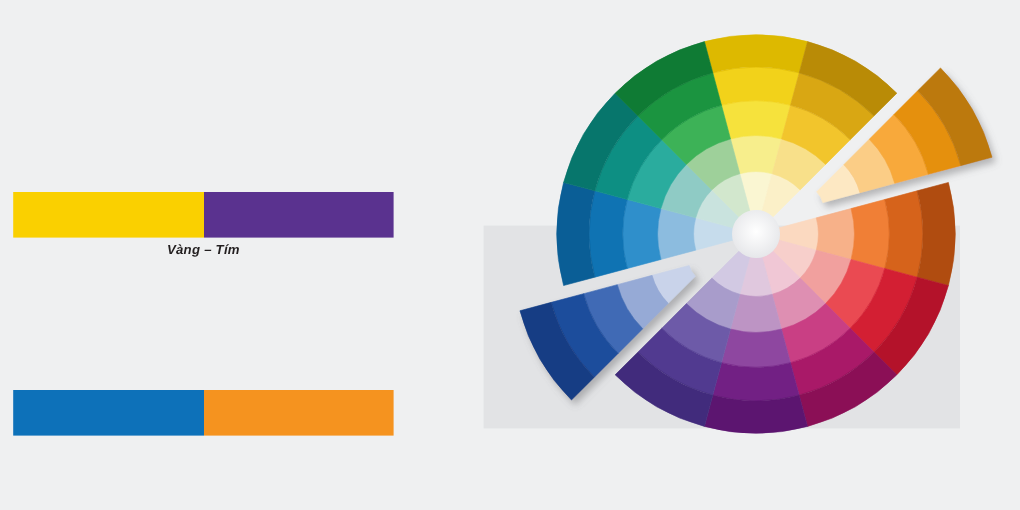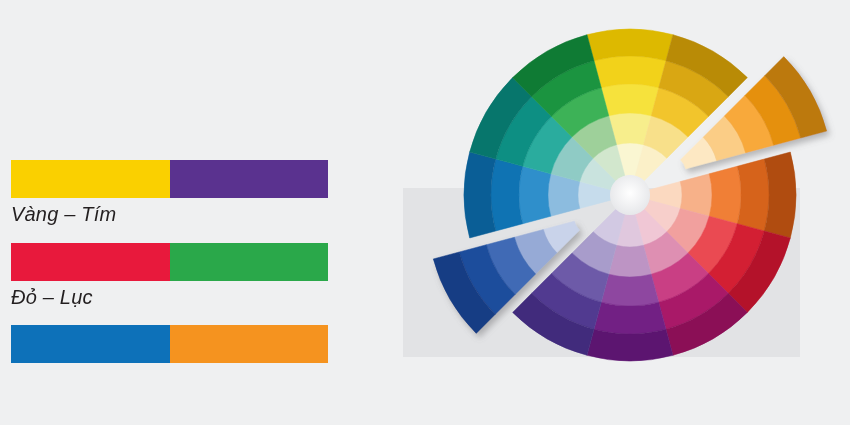--- a/index.html
+++ b/index.html
@@ -35,28 +35,29 @@
     display: flex;
     width: 100%;
     height: 38px;
   }
   .pair-half {
     height: 100%;
   }
   .pair-half.left  { width: 50%; }
   .pair-half.right { width: 50%; }
   .pair-label {
-    text-align: left;
+    text-align: center;
     font-family: "Liberation Sans", sans-serif;
     font-style: italic;
-    font-size: 20px;
+    font-size: 11px;
     color: #231f20;
     letter-spacing: .2px;
     margin-top: 5px;
     white-space: nowrap;
+    font-weight: bold;
   }
 
   
   #wheel-panel {
     position: absolute;
     left: 380px;
     top: 0;
     width: 470px;
     height: 425px;
   }
@@ -79,27 +80,20 @@
 
 <div id="stage">
 
   <div id="pairs">
       <div class="pair-group" style="top: 160px;">
         <div class="pair-bar">
           <div class="pair-half left" style="background: rgb(250, 208, 0);"></div>
           <div class="pair-half right" style="background: rgb(90, 50, 143);"></div>
         </div>
         <div class="pair-label">Vàng – Tím</div>
-      </div>
-      <div class="pair-group" style="top: 243px;">
-        <div class="pair-bar">
-          <div class="pair-half left" style="background: rgb(232, 25, 60);"></div>
-          <div class="pair-half right" style="background: rgb(42, 168, 74);"></div>
-        </div>
-        <div class="pair-label">Đỏ – Lục</div>
       </div>
       <div class="pair-group" style="top: 325px;">
         <div class="pair-bar">
           <div class="pair-half left" style="background: rgb(13, 113, 185);"></div>
           <div class="pair-half right" style="background: rgb(245, 147, 31);"></div>
         </div>
       </div>
     </div>
 
   <div id="wheel-panel">

